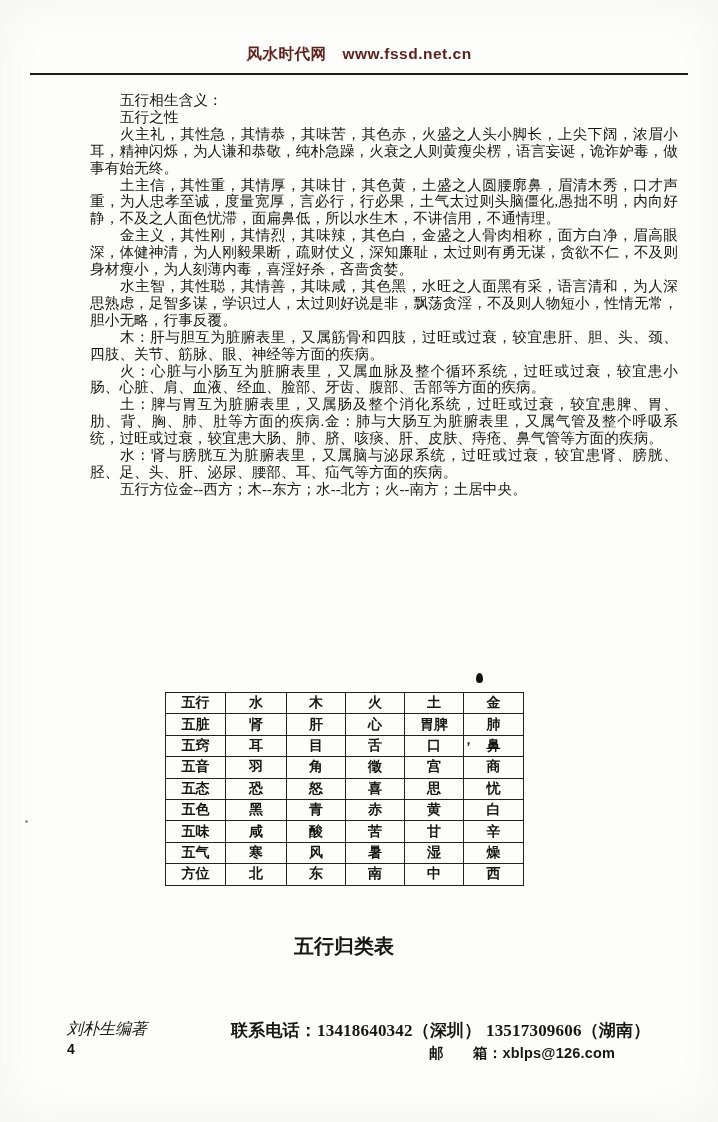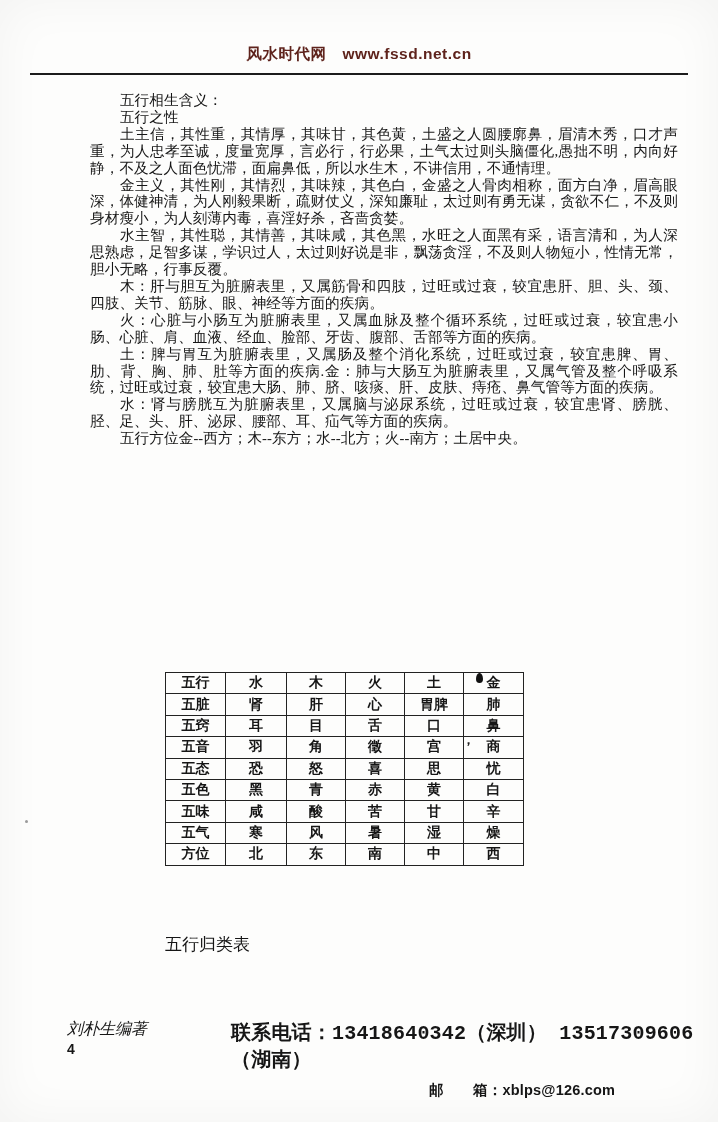--- a/index.html
+++ b/index.html
@@ -43,62 +43,63 @@
     font-size: 14.6px;
     line-height: 16.9px;
     letter-spacing: 0.1px;
     margin-left: 24px;
   }
   .body-text p { margin: 0; text-indent: 2.05em; }
 
   
   .elements-table {
     position: absolute;
-    left: 165px; top: 672px;
+    left: 165px; top: 692px;
     border-collapse: collapse;
     table-layout: fixed;
     width: 358px;
     font-size: 14px;
     font-weight: bold;
   }
   .elements-table td {
     border: 1.4px solid #222;
     text-align: center;
     vertical-align: middle;
     height: 20.4px;
     padding: 0;
   }
   .table-caption {
     position: absolute;
     left: 165px; top: 933px;
     width: 358px;
-    font-size: 17px;
-    font-weight: normal;
+    text-align: center;
+    font-size: 20px;
+    font-weight: bold;
   }
 
   
   .footer-author {
     position: absolute; left: 67px; top: 1019px;
     font-size: 16px;
     font-style: italic;
   }
   .footer-pagenum {
     position: absolute; left: 67px; top: 1041px;
     font-family: "Liberation Sans", "DejaVu Sans", sans-serif;
     font-size: 14px; font-weight: bold;
   }
   .footer-phone {
     position: absolute; left: 231px; top: 1019px;
-    font-family: Liberation Mono, monospace;
-    font-size: 20px; font-weight: bold; letter-spacing: 0.2px;
+    font-family: Liberation Serif, serif;
+    font-size: 17px; font-weight: bold; letter-spacing: 0.2px;
   }
   .footer-email {
     position: absolute; left: 429px; top: 1044px;
     font-family: "Liberation Sans", "DejaVu Sans", sans-serif;
-    font-size: 14.5px; font-weight: bold; letter-spacing: 0.2px; margin-top: 37px;
+    font-size: 14.5px; font-weight: bold; letter-spacing: 0.2px;
   }
 
   
   .ink-drop {
     position: absolute; left: 476px; top: 673px;
     width: 7px; height: 10px;
     background: #111;
     border-radius: 50% 50% 50% 50% / 62% 62% 42% 42%;
   }
   .comma-artifact {
@@ -118,20 +119,21 @@
 <div class="page">
 
   <div class="site-header">
     <span>风水时代网</span><span class="url">www.fssd.net.cn</span>
   </div>
   <div class="header-divider"></div>
 
   <div class="body-text">
     <p>五行相生含义：</p>
     <p>五行之性</p>
+    <p>火主礼，其性急，其情恭，其味苦，其色赤，火盛之人头小脚长，上尖下阔，浓眉小耳，精神闪烁，为人谦和恭敬，纯朴急躁，火衰之人则黄瘦尖楞，语言妄诞，诡诈妒毒，做事有始无终。</p>
     <p>土主信，其性重，其情厚，其味甘，其色黄，土盛之人圆腰廓鼻，眉清木秀，口才声重，为人忠孝至诚，度量宽厚，言必行，行必果，土气太过则头脑僵化,愚拙不明，内向好静，不及之人面色忧滞，面扁鼻低，所以水生木，不讲信用，不通情理。</p>
     <p>金主义，其性刚，其情烈，其味辣，其色白，金盛之人骨肉相称，面方白净，眉高眼深，体健神清，为人刚毅果断，疏财仗义，深知廉耻，太过则有勇无谋，贪欲不仁，不及则身材瘦小，为人刻薄内毒，喜淫好杀，吝啬贪婪。</p>
     <p>水主智，其性聪，其情善，其味咸，其色黑，水旺之人面黑有采，语言清和，为人深思熟虑，足智多谋，学识过人，太过则好说是非，飘荡贪淫，不及则人物短小，性情无常，胆小无略，行事反覆。</p>
     <p>木：肝与胆互为脏腑表里，又属筋骨和四肢，过旺或过衰，较宜患肝、胆、头、颈、四肢、关节、筋脉、眼、神经等方面的疾病。</p>
     <p>火：心脏与小肠互为脏腑表里，又属血脉及整个循环系统，过旺或过衰，较宜患小肠、心脏、肩、血液、经血、脸部、牙齿、腹部、舌部等方面的疾病。</p>
     <p>土：脾与胃互为脏腑表里，又属肠及整个消化系统，过旺或过衰，较宜患脾、胃、肋、背、胸、肺、肚等方面的疾病.金：肺与大肠互为脏腑表里，又属气管及整个呼吸系统，过旺或过衰，较宜患大肠、肺、脐、咳痰、肝、皮肤、痔疮、鼻气管等方面的疾病。</p>
     <p>水：肾与膀胱互为脏腑表里，又属脑与泌尿系统，过旺或过衰，较宜患肾、膀胱、胫、足、头、肝、泌尿、腰部、耳、疝气等方面的疾病。</p>
     <p>五行方位金--西方；木--东方；水--北方；火--南方；土居中央。</p>
   </div>
 

